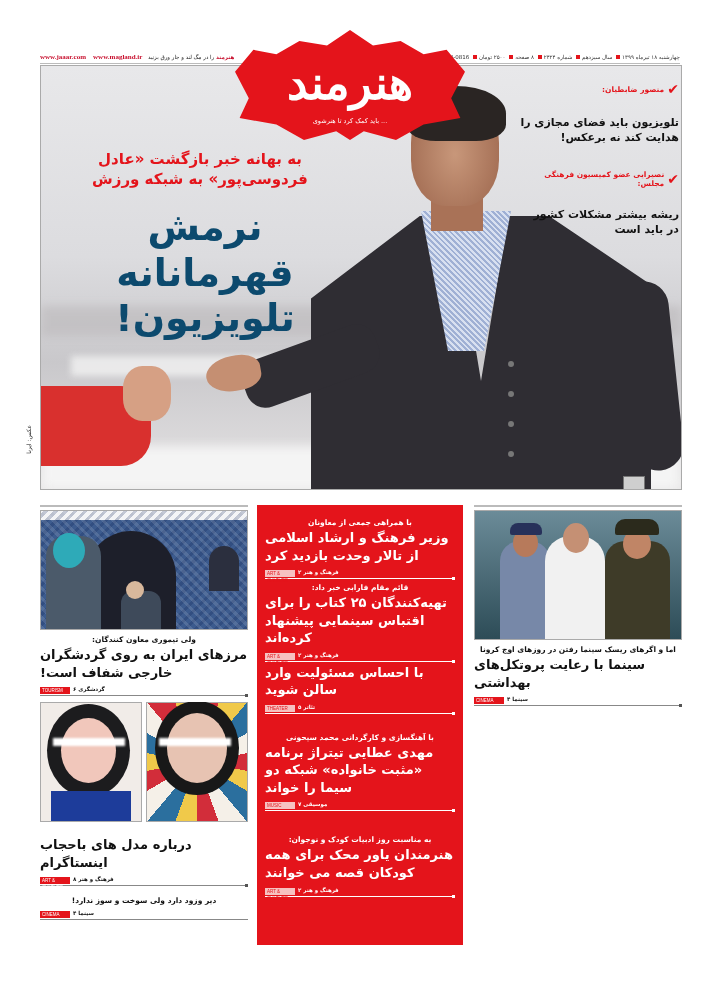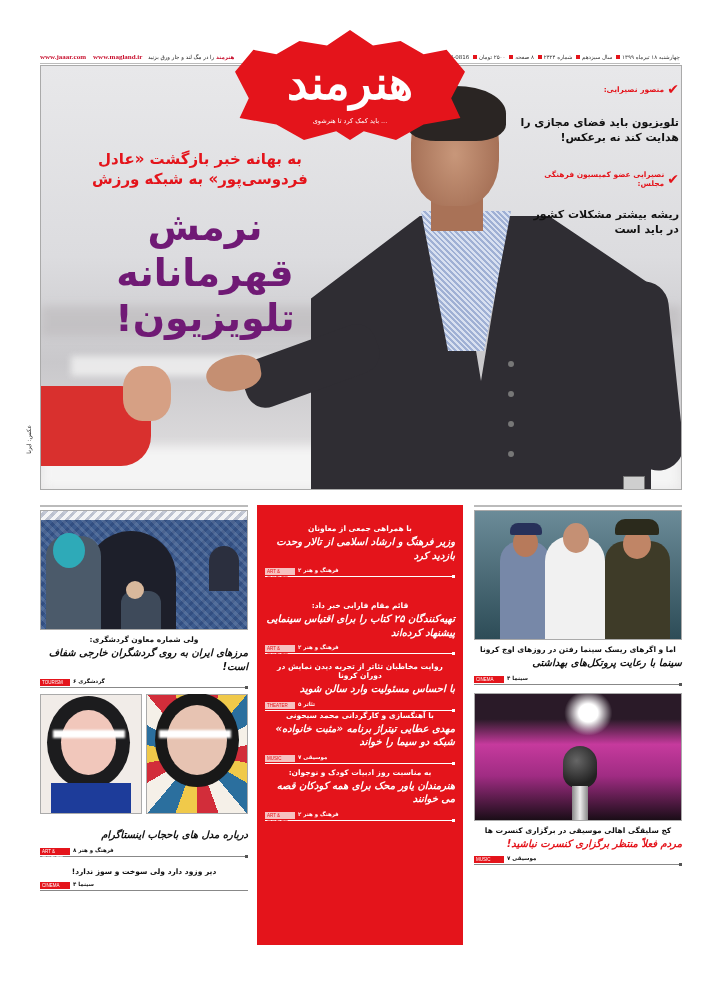--- a/index.html
+++ b/index.html
@@ -59,21 +59,21 @@
     .logo .small { position: absolute; left: 0; right: 0; top: 14px; text-align: center; color: #fff; font-size: 13px; font-family: "DejaVu Serif", serif; font-weight: bold; }
     .logo .big { position: absolute; left: 0; right: 0; top: 30px; text-align: center; color: #fff; font-size: 46px; font-family: "DejaVu Serif", serif; font-weight: bold; line-height: 1; }
     .logo .tagline { position: absolute; left: 0; right: 0; top: 87px; text-align: center; color: #fff; font-size: 6.5px; font-family: "DejaVu Serif", serif; }
 
     .side-news { position: absolute; right: 22px; width: 160px; text-align: right; }
     .kicker-red { color: #e4141b; font-size: 7.5px; font-weight: bold; display: flex; align-items: center; justify-content: flex-start; gap: 3px; }
     .check { color: #e4141b; font-size: 14px; font-weight: bold; line-height: 1; }
     .side-title { color: #111; font-size: 11px; font-weight: bold; line-height: 1.35; margin-top: 20px; }
 
     .main-kicker { position: absolute; left: 50px; top: 150px; width: 300px; text-align: center; color: #e4141b; font-size: 15px; font-weight: bold; line-height: 1.3; }
-    .main-title { position: absolute; left: 55px; top: 205px; width: 300px; text-align: center; color: #701a75; font-size: 38px; font-weight: bold; line-height: 1.2; letter-spacing: -1px; }
+    .main-title { position: absolute; left: 55px; top: 205px; width: 300px; text-align: center; color: #0c4a6e; font-size: 38px; font-weight: bold; line-height: 1.2; letter-spacing: -1px; }
 
     .photo-credit { position: absolute; left: 25px; top: 425px; writing-mode: vertical-rl; transform: rotate(180deg); font-size: 6px; color: #222; }
 
     
     .col { position: absolute; top: 505px; }
     .col-left { left: 40px; width: 208px; }
     .col-mid { left: 257px; width: 206px; height: 440px; background: #e4141b; }
     .col-right { left: 474px; width: 208px; }
     .rule-top { height: 2px; background: #bbb; margin-bottom: 3px; }
 
@@ -103,21 +103,21 @@
     .img.hijab .b { flex: 1; background: #f1ece8; position: relative; border: 1px solid #aaa; }
     .img.hijab .b::before { content: ""; position: absolute; left: 20px; top: 15px; width: 55px; height: 65px; background: #f1c7bb; border-radius: 50%; box-shadow: 0 0 0 14px #1c1c1e; }
     .img.hijab .b::after { content: ""; position: absolute; left: 10px; bottom: 0; width: 80px; height: 30px; background: #1d3c9a; }
     .blur { position: absolute; left: 12px; top: 35px; width: 72px; height: 8px; background: #fff; filter: blur(1px); z-index: 2; }
 
     .img.concert { height: 128px; background: radial-gradient(ellipse at 55% 15%, #ffffff 0 6%, transparent 15%), linear-gradient(180deg,#2a1a28 0 20%, #c63a9d 40%, #a02c83 65%, #1a0d17 100%); }
     .img.concert .mic { position: absolute; left: 88px; top: 52px; width: 34px; height: 42px; background: radial-gradient(circle at 40% 35%, #666 0, #222 70%); border-radius: 17px 17px 14px 14px; }
     .img.concert .stand { position: absolute; left: 97px; top: 92px; width: 16px; height: 40px; background: linear-gradient(90deg,#888,#eee,#888); }
 
     .kicker { font-size: 7.5px; font-weight: bold; text-align: center; margin-top: 5px; color: #111; }
-    .title { font-size: 10px; font-weight: bold; text-align: right; line-height: 1.35; color: #111; margin-top: 2px; font-style: italic; }
+    .title { font-size: 13px; font-weight: bold; text-align: left; line-height: 1.35; color: #111; margin-top: 2px; }
     .title.red { color: #e4141b; }
     .section-line { position: relative; height: 10px; margin-top: 5px; border-bottom: 1px solid #888; }
     .section-line .tag { position: absolute; left: 0; top: 1px; height: 7px; width: 30px; background: #e4141b; color: #fff; font-size: 4.5px; direction: ltr; padding-left: 2px; line-height: 7px; font-family: "Liberation Sans", sans-serif; }
     .section-line .sec { position: absolute; left: 33px; top: 0; font-size: 5.5px; font-weight: bold; color: #111; }
     .section-line .dot { position: absolute; right: 0; bottom: -2px; width: 3px; height: 3px; background: #555; }
 
     .mid-item { padding: 0 8px; }
     .mid-item .kicker { color: #fff; }
     .mid-item .title { color: #fff; }
     .mid-item .section-line { border-bottom-color: #fff; }
@@ -176,21 +176,21 @@
   <div class="tagline">... باید کمک کرد تا هنرشوی</div>
 </div>
 
 <div class="main-kicker">به بهانه خبر بازگشت «عادل فردوسی‌پور» به شبکه ورزش</div>
 <div class="main-title">نرمش قهرمانانه تلویزیون!</div>
 <div class="photo-credit">عکس: ایرنا</div>
 
 <div class="side-news" style="top:82px;">
   <div class="kicker-red">
       <span class="check">✔</span>
-      <span>منصور نصیرایی:</span>
+      <span>منصور ضابطیان:</span>
     </div>
   <div class="side-title">تلویزیون باید فضای مجازی را هدایت کند نه برعکس!</div>
 </div>
 <div class="side-news" style="top:170px;">
   <div class="kicker-red">
       <span class="check">✔</span>
       <span>نصیرایی عضو کمیسیون فرهنگی مجلس:</span>
     </div>
   <div class="side-title">ریشه بیشتر مشکلات کشور در باید است</div>
 </div>
@@ -200,21 +200,21 @@
   <div>
     <div class="img tourism">
       <div class="pat"></div>
         <div class="arch"></div>
         <div class="arch2"></div>
       <div class="p1"></div>
         <div class="p1h"></div>
         <div class="p2"></div>
         <div class="p2h"></div>
     </div>
-    <div class="kicker">ولی شماره معاون گردشگری:</div>
+    <div class="kicker">ولی تیموری معاون کنندگان:</div>
     <div class="title">مرزهای ایران به روی گردشگران خارجی شفاف است!</div>
     <div class="section-line">
       <span class="tag">TOURISM</span>
       <span class="sec">گردشگری ۶</span>
       <span class="dot"></span>
     </div>
   </div>
   <div style="height:6px"></div>
   <div>
     <div class="img hijab">
@@ -236,58 +236,57 @@
     <div class="kicker" style="margin-top:10px">دیر وزود دارد ولی سوخت و سوز ندارد!</div>
     <div class="section-line">
       <span class="tag">CINEMA</span>
       <span class="sec">سینما ۴</span>
 
     </div>
   </div>
 </div>
 
 <div class="col col-mid">
-  <div class="mid-item" style="padding-top:14px">
+  <div class="mid-item" style="padding-top:8px">
     <div class="kicker">با همراهی جمعی از معاونان</div>
     <div class="title">وزیر فرهنگ و ارشاد اسلامی از تالار وحدت بازدید کرد</div>
     <div class="section-line">
         <span class="tag">ART &amp; CULTURE</span>
         <span class="sec">فرهنگ و هنر ۲</span>
         <span class="dot"></span>
       </div>
   </div>
   <div class="mid-item">
-    <div class="kicker" style="margin-top:24px">قائم مقام فارابی خبر داد:</div>
+    <div class="kicker" style="margin-top:4px">قائم مقام فارابی خبر داد:</div>
     <div class="title">تهیه‌کنندگان ۲۵ کتاب را برای اقتباس سینمایی پیشنهاد کرده‌اند</div>
     <div class="section-line">
         <span class="tag">ART &amp; CULTURE</span>
         <span class="sec">فرهنگ و هنر ۲</span>
         <span class="dot"></span>
       </div>
   </div>
   <div class="mid-item">
-    <div class="kicker" style="margin-top:8px">روایت مخاطبان تئاتر از تجربه دیدن نمایش در دوران کرونا</div>
     <div class="title">با احساس مسئولیت وارد سالن شوید</div>
     <div class="section-line">
         <span class="tag">THEATER</span>
         <span class="sec">تئاتر ۵</span>
         <span class="dot"></span>
       </div>
   </div>
   <div class="mid-item">
-    <div class="kicker" style="margin-top:0">با آهنگسازی و کارگردانی محمد سیحونی</div>
+    <div class="kicker" style="margin-top:19px">با آهنگسازی و کارگردانی محمد سیحونی</div>
     <div class="title">مهدی عطایی تیتراژ برنامه «مثبت خانواده» شبکه دو سیما را خواند</div>
     <div class="section-line">
         <span class="tag">MUSIC</span>
         <span class="sec">موسیقی ۷</span>
         <span class="dot"></span>
       </div>
   </div>
   <div class="mid-item">
-    <div class="kicker" style="margin-top:4px">به مناسبت روز ادبیات کودک و نوجوان:</div>
+    <div class="kicker" style="margin-top:24px">به مناسبت روز ادبیات کودک و نوجوان:</div>
     <div class="title">هنرمندان یاور محک برای همه کودکان قصه می خوانند</div>
     <div class="section-line">
         <span class="tag">ART &amp; CULTURE</span>
         <span class="sec">فرهنگ و هنر ۲</span>
         <span class="dot"></span>
       </div>
   </div>
 </div>
 
 <div class="col col-right">
@@ -305,26 +304,13 @@
     </div>
     <div class="kicker">اما و اگرهای ریسک سینما رفتن در روزهای اوج کرونا</div>
     <div class="title">سینما با رعایت پروتکل‌های بهداشتی</div>
     <div class="section-line">
       <span class="tag">CINEMA</span>
       <span class="sec">سینما ۴</span>
       <span class="dot"></span>
     </div>
   </div>
   <div style="height:8px"></div>
-  <div>
-    <div class="img concert">
-      <div class="mic"></div>
-        <div class="stand"></div>
-    </div>
-    <div class="kicker">کج سلیقگی اهالی موسیقی در برگزاری کنسرت ها</div>
-    <div class="title red">مردم فعلاً منتظر برگزاری کنسرت نباشید!</div>
-    <div class="section-line">
-      <span class="tag">MUSIC</span>
-      <span class="sec">موسیقی ۷</span>
-      <span class="dot"></span>
-    </div>
-  </div>
 </div>
 
 </body></html>

